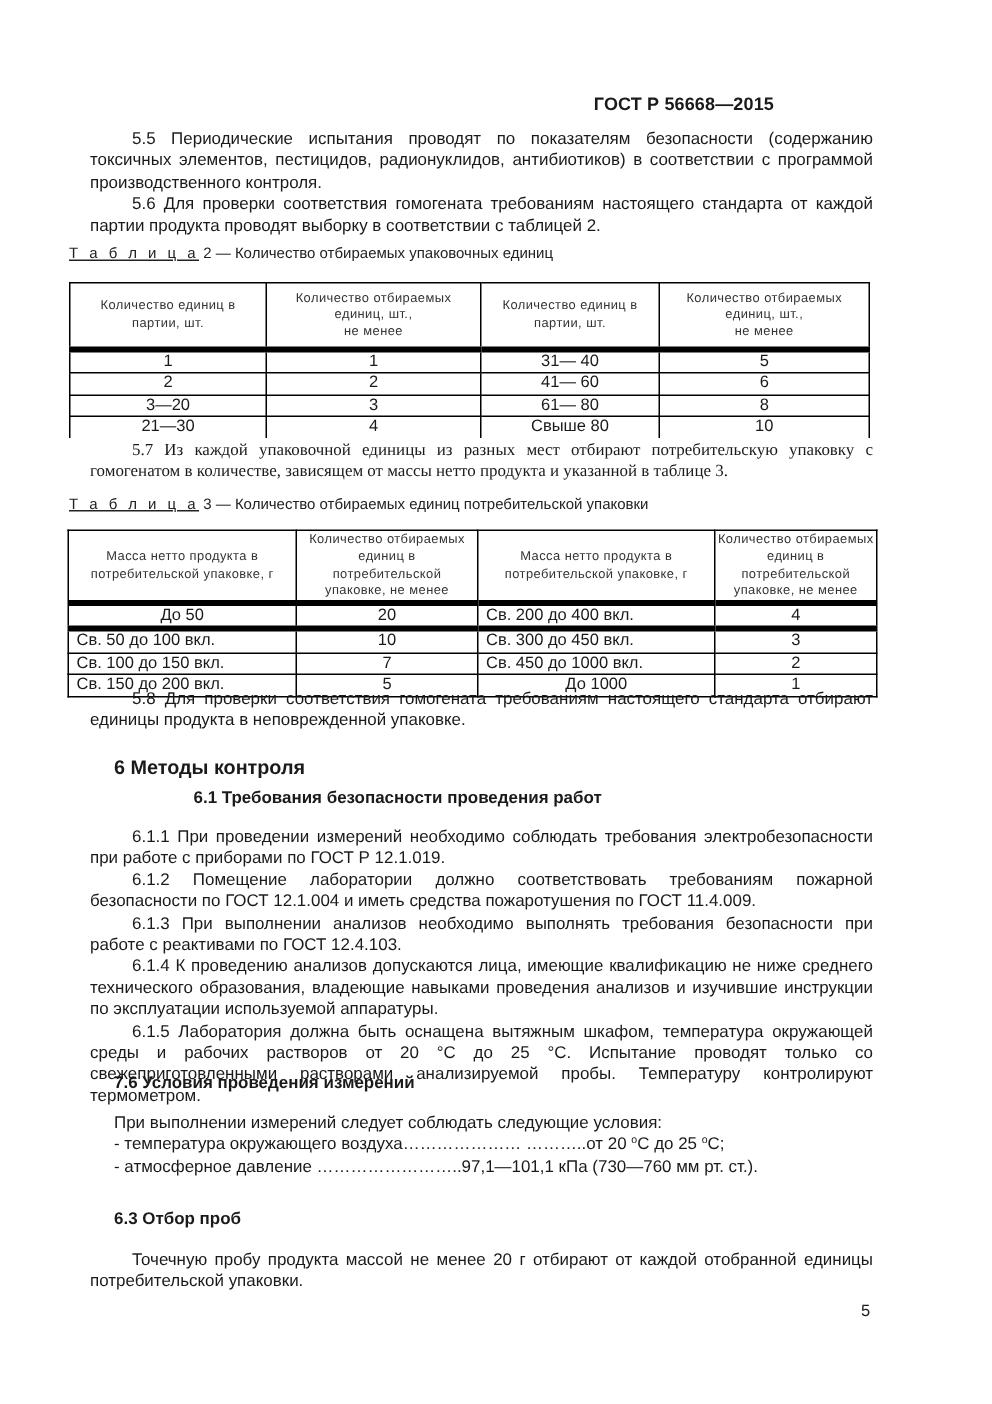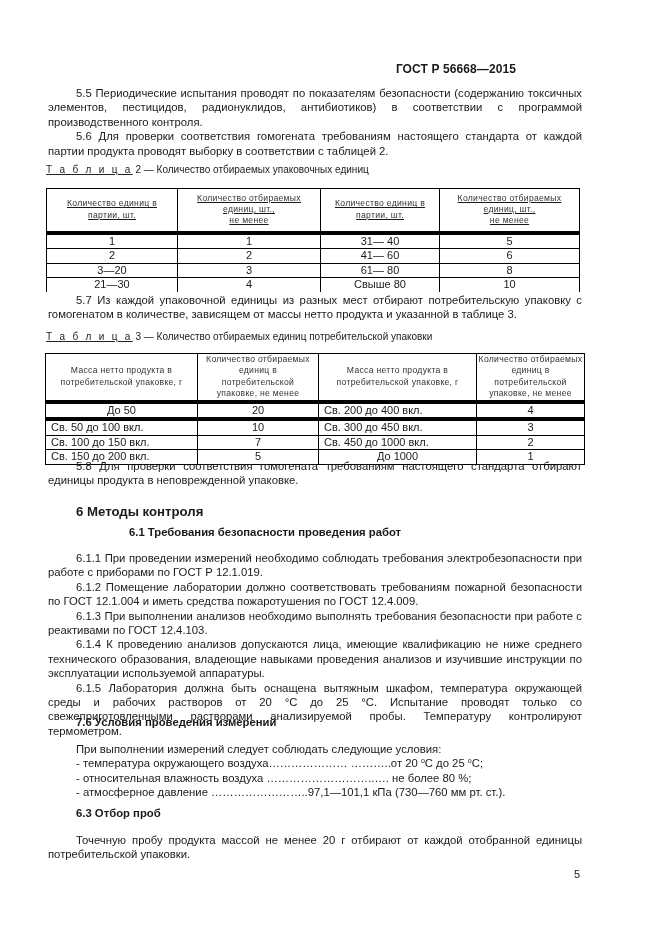--- a/index.html
+++ b/index.html
@@ -7,21 +7,21 @@
       width: 661px; height: 936px; position: relative; overflow: hidden;
       font-family: "Liberation Sans", sans-serif; color: #1a1a1a;
     }
     .page { position: absolute; left: 0; top: 0; width: 595px; height: 936px; }
     .doc-header {
       position: absolute; top: 62px; right: 79px;
       font-weight: bold; font-size: 12px; letter-spacing: 0.1px;
     }
     .content { position: absolute; left: 48px; width: 534px; }
     p { margin: 0; font-size: 11.3px; line-height: 14.4px; text-align: justify; }
-    p.ind { text-indent: 28px; }
+    p.ind { text-indent: 28px; margin-left: 12px; }
     .cap { font-size: 10px; margin: 0; color: #222; }
     .cap .sp { letter-spacing: 2.3px; text-decoration: underline; }
     table { border-collapse: collapse; position: absolute; table-layout: fixed; }
     td, th { border: 1px solid #000; padding: 0; text-align: center; vertical-align: middle; }
     th { font-weight: normal; font-size: 8.6px; line-height: 11.4px; color: #333; letter-spacing: 0.3px; }
     td { font-size: 11px; line-height: 13.6px; height: 13px; }
     tr.thick-bot td, tr.thick-bot th { border-bottom: 4px solid #000; }
     td.left { text-align: left; padding-left: 5px; }
     .t2 tr:last-child td { border-bottom: none; }
     h2 { margin: 0; font-size: 13.2px; font-weight: bold; }
@@ -47,21 +47,21 @@
   </div>
 
   <table class="t2" style="left:46px; top:188px; width:533px;">
     <colgroup>
         <col style="width:131px">
         <col style="width:143px">
         <col style="width:119px">
         <col style="width:140px">
       </colgroup>
     <tbody>
-        <tr class="thick-bot" style="height:44px;text-decoration:underline;">
+        <tr class="thick-bot" style="height:44px;">
       <th><span>Количество единиц в</span><br><span>партии, шт.</span></th>
       <th><span>Количество отбираемых</span><br><span>единиц, шт.,</span><br><span>не менее</span></th>
       <th><span>Количество единиц в</span><br><span>партии, шт.</span></th>
       <th><span>Количество отбираемых</span><br><span>единиц, шт.,</span><br><span>не менее</span></th>
     </tr>
     <tr>
       <td>1</td>
       <td>1</td>
       <td>31— 40</td>
       <td>5</td>
@@ -80,21 +80,21 @@
     </tr>
     <tr>
       <td>21—30</td>
       <td>4</td>
       <td>Свыше 80</td>
       <td>10</td>
     </tr>
   </tbody>
     </table>
 
-  <div class="content" style="top:293px;">
+  <div class="content" style="top:293px;font-family:Liberation Serif, serif;">
     <p class="ind">5.7 Из каждой упаковочной  единицы из разных мест отбирают потребительскую упаковку с гомогенатом в количестве, зависящем от массы нетто продукта и указанной в таблице 3.</p>
   </div>
 
   <div class="content" style="top:331px; left:46px;">
     <div class="cap"><span class="sp">Т а б л и ц а</span><span>  3 — Количество отбираемых единиц потребительской упаковки</span></div>
   </div>
 
   <table style="left:45px; top:353px; width:539px;">
     <colgroup>
         <col style="width:152px">
@@ -143,34 +143,33 @@
   <div class="blk" style="top:504px; left:76px;">
     <h2>6 Методы контроля</h2>
   </div>
 
   <div class="blk" style="top:526px; left:84px;margin-left:45px;">
     <h3>6.1 Требования безопасности проведения работ</h3>
   </div>
 
   <div class="content" style="top:551px;">
     <p class="ind">6.1.1 При проведении измерений необходимо соблюдать требования электробезопасности при работе с приборами по ГОСТ Р 12.1.019.</p>
-    <p class="ind">6.1.2 Помещение лаборатории должно соответствовать требованиям пожарной безопасности по ГОСТ 12.1.004 и иметь средства пожаротушения по ГОСТ 12.4.009.</p>
+    <p class="ind">6.1.2 Помещение лаборатории должно соответствовать требованиям пожарной безопасности по ГОСТ 12.1.004 и иметь средства пожаротушения по ГОСТ 11.4.009.</p>
     <p class="ind">6.1.3 При выполнении анализов необходимо выполнять требования безопасности  при работе с реактивами по ГОСТ 12.4.103.</p>
     <p class="ind">6.1.4 К проведению анализов допускаются лица, имеющие квалификацию не ниже среднего технического образования, владеющие навыками проведения анализов и изучившие инструкции по эксплуатации используемой аппаратуры.</p>
     <p class="ind">6.1.5 Лаборатория должна быть оснащена вытяжным шкафом, температура окружающей среды и рабочих растворов от 20 °С до 25 °С. Испытание проводят только со свежеприготовленными растворами анализируемой пробы. Температуру контролируют термометром.</p>
   </div>
 
   <div class="blk" style="top:716px; left:76px;">
     <h3>7.6 Условия проведения измерений</h3>
   </div>
 
   <div class="blk" style="top:742px; left:76px; width:506px;">
     <p>При выполнении измерений следует соблюдать следующие условия:</p>
     <p><span>- температура окружающего воздуха………………… ………..от 20 </span><sup>o</sup><span>С до 25 </span><sup>o</sup><span>С;</span></p>
-    <p>- относительная влажность воздуха ………………………..…. не более 80 %;</p>
     <p>- атмосферное давление ……………………..97,1—101,1 кПа (730—760 мм рт. ст.).</p>
   </div>
 
   <div class="blk" style="top:807px; left:76px;">
     <h3>6.3 Отбор проб</h3>
   </div>
 
   <div class="content" style="top:833px;">
     <p class="ind">Точечную пробу продукта массой не менее 20 г отбирают от каждой отобранной единицы потребительской упаковки.</p>
   </div>

